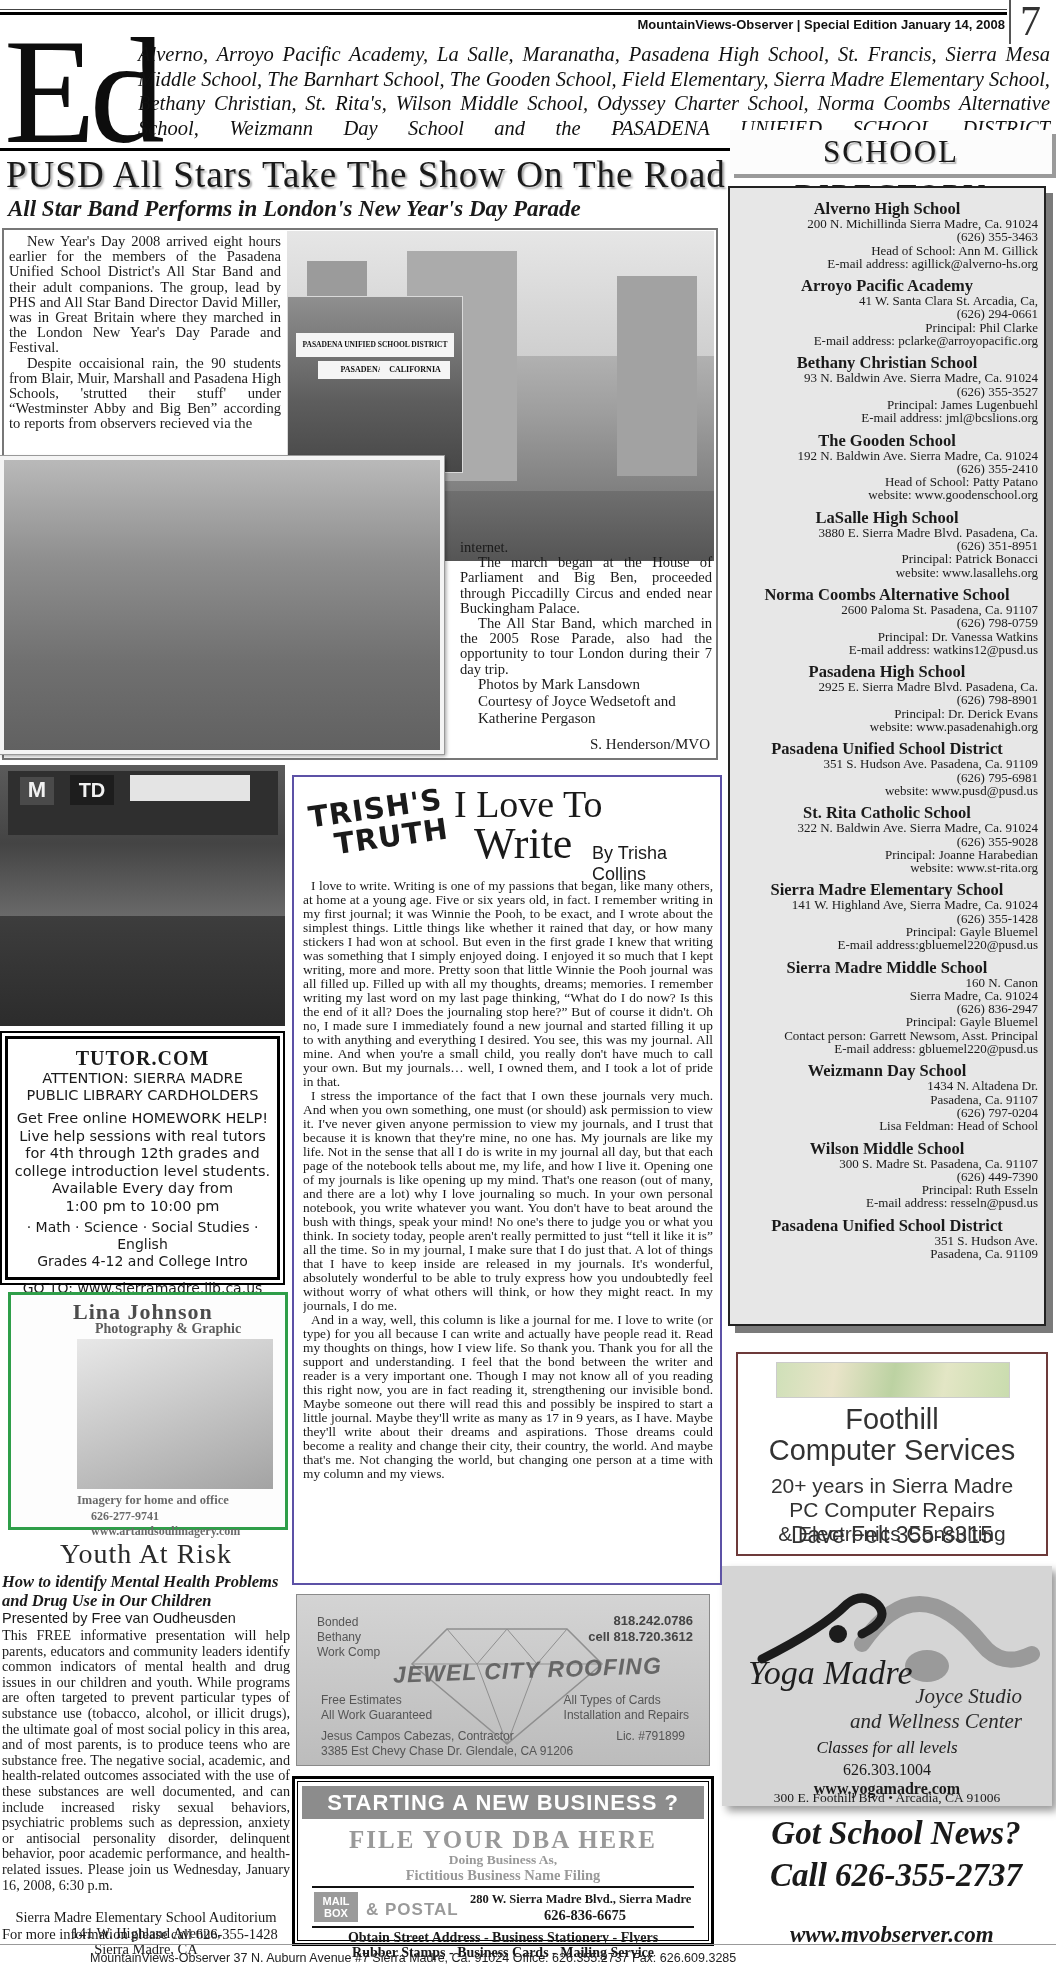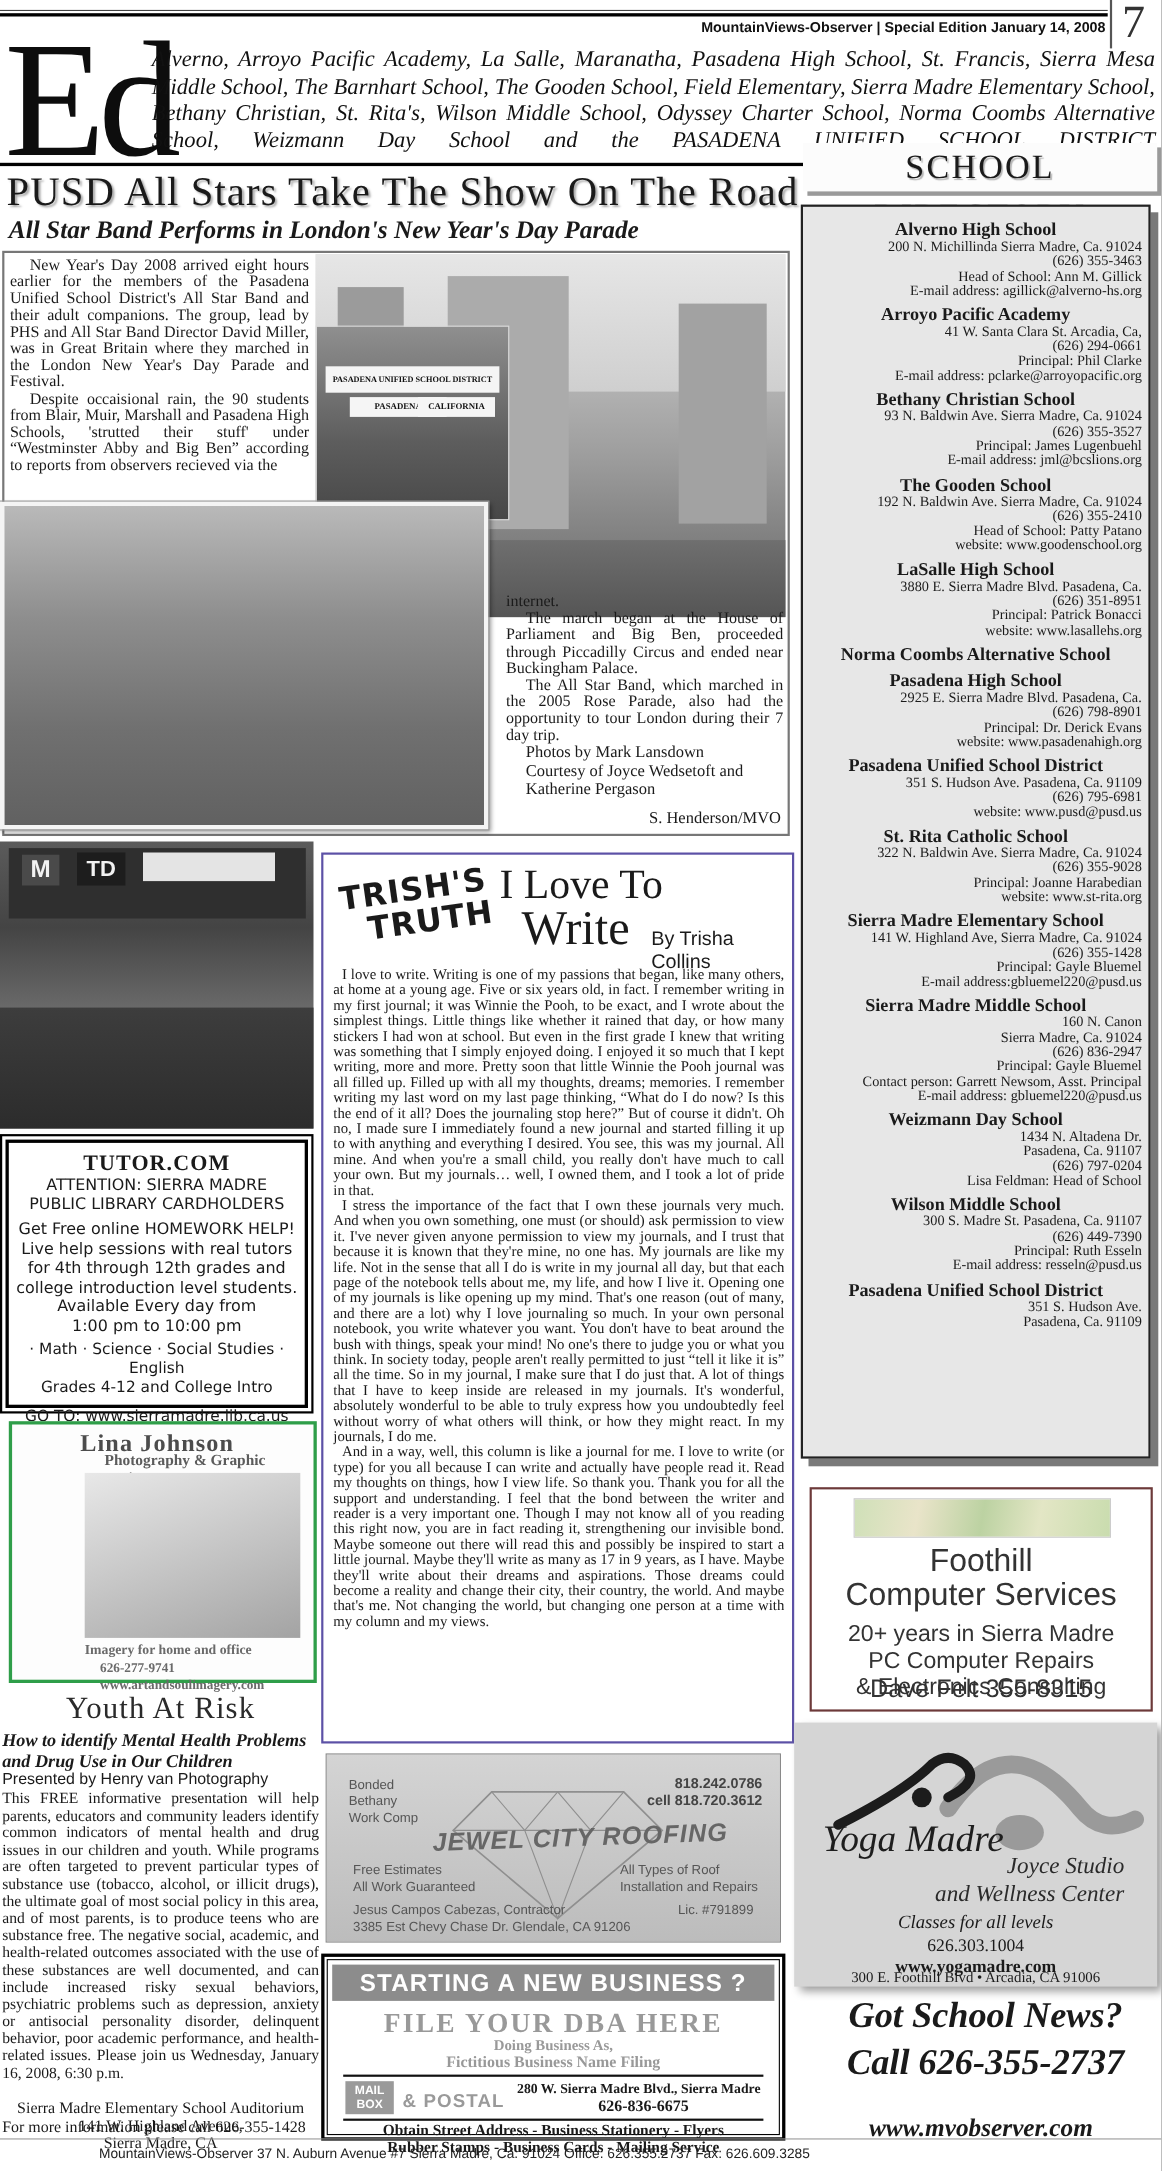--- a/index.html
+++ b/index.html
@@ -217,20 +217,26 @@
         <div class="school-lines">
           <div>3880 E. Sierra Madre Blvd.  Pasadena, Ca.</div>
           <div>(626) 351-8951</div>
           <div>Principal: Patrick Bonacci</div>
           <div>website: www.lasallehs.org</div>
         </div>
       </div>
 
       <div class="school">
         <div class="school-name">Norma Coombs Alternative School</div>
+        <div class="school-lines">
+          <div>2600 Paloma St.  Pasadena, Ca. 91107</div>
+          <div>(626) 798-0759</div>
+          <div>Principal: Dr. Vanessa Watkins</div>
+          <div>E-mail address: watkins12@pusd.us</div>
+        </div>
       </div>
 
 
       <div class="school">
         <div class="school-name">Pasadena High School</div>
         <div class="school-lines">
           <div>2925 E. Sierra Madre Blvd.  Pasadena, Ca.</div>
           <div>(626) 798-8901</div>
           <div>Principal: Dr. Derick Evans</div>
           <div>website: www.pasadenahigh.org</div>
@@ -341,21 +347,21 @@
   <div class="abs lina-box" style="left:8px;top:1292px;width:280px;height:238px;box-sizing:border-box;">
     <div class="abs lina-name" style="left:62px;top:4px;">Lina Johnson</div>
     <div class="abs lina-tag" style="left:84px;top:26px;">Photography &amp; Graphic Design</div>
     <div class="abs lina-photo" style="left:66px;top:44px;width:196px;height:150px;"></div>
     <div class="abs lina-cap" style="left:66px;top:198px;">Imagery for home and office</div>
     <div class="abs lina-cap" style="left:80px;top:214px;font-size:12px;">626-277-9741 www.artandsoulimagery.com</div>
   </div>
 
   <div class="abs youth-title" style="left:0;top:1538px;width:292px;">Youth At Risk</div>
   <div class="abs youth-sub" style="left:2px;top:1572px;width:288px;">How to identify Mental Health Problems and Drug Use in Our Children</div>
-  <div class="abs youth-presenter" style="left:2px;top:1610px;">Presented by Henry van Photography</div>
+  <div class="abs youth-presenter" style="left:2px;top:1610px;">Presented by Free van Oudheusden</div>
   <div class="abs youth-body" style="left:2px;top:1628px;width:288px;">This FREE informative presentation will help parents, educators and community leaders identify common indicators of mental health and drug issues in our children and youth. While programs are often targeted to prevent particular types of substance use (tobacco, alcohol, or illicit drugs), the ultimate goal of most social policy in this area, and of most parents, is to produce teens who are substance free. The negative social, academic, and health-related outcomes associated with the use of these substances are well documented, and can include increased risky sexual behaviors, psychiatric problems such as depression, anxiety or antisocial personality disorder, delinquent behavior, poor academic performance, and health-related issues. Please join us Wednesday, January 16, 2008, 6:30 p.m.</div>
   <div class="abs youth-venue" style="left:0;top:1878px;width:292px;">
 
   <div>Sierra Madre Elementary School Auditorium</div>
       <div>141 W. Highland Avenue,</div>
       <div>Sierra Madre, CA</div>
     </div>
   <div class="abs" style="left:2px;top:1926px;font-size:14.5px;">For more information please call 626-355-1428</div>
 
   <div class="abs trish-box" style="left:292px;top:775px;width:430px;height:810px;box-sizing:border-box;">
@@ -392,21 +398,21 @@
       <div>cell 818.720.3612</div>
     </div>
     <div class="abs jewel-name" style="left:96px;top:62px;transform:rotate(-2deg);">JEWEL CITY ROOFING</div>
     <div class="abs jewel-small" style="left:24px;top:98px;">
 
     <div>Free Estimates</div>
         <div>All Work Guaranteed</div>
       </div>
     <div class="abs jewel-small" style="right:20px;top:98px;text-align:left;">
 
-    <div>All Types of Roof</div>
+    <div>All Types of Cards</div>
         <div>Installation and Repairs</div>
       </div>
     <div class="abs jewel-foot" style="left:24px;top:134px;">Jesus Campos Cabezas, Contractor</div>
     <div class="abs jewel-foot" style="left:24px;top:149px;">3385 Est Chevy Chase Dr. Glendale, CA 91206</div>
     <div class="abs jewel-foot" style="right:24px;top:134px;">Lic. #791899</div>
   </div>
 
   <div class="abs dba-box" style="left:292px;top:1776px;width:422px;height:170px;box-sizing:border-box;">
     <div class="dba-inner">
       <div class="dba-header abs" style="left:4px;top:4px;right:4px;height:33px;">STARTING A NEW BUSINESS ?</div>

